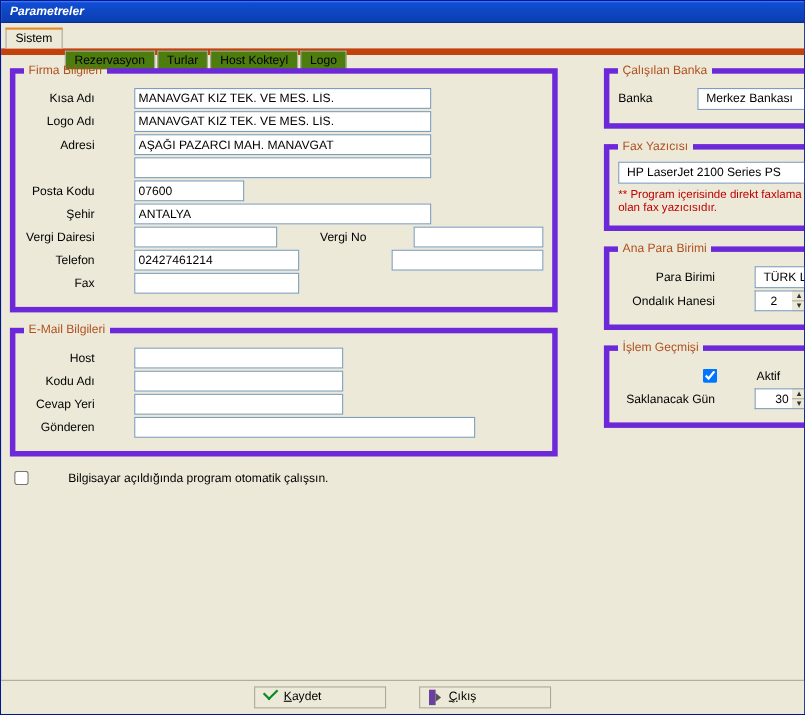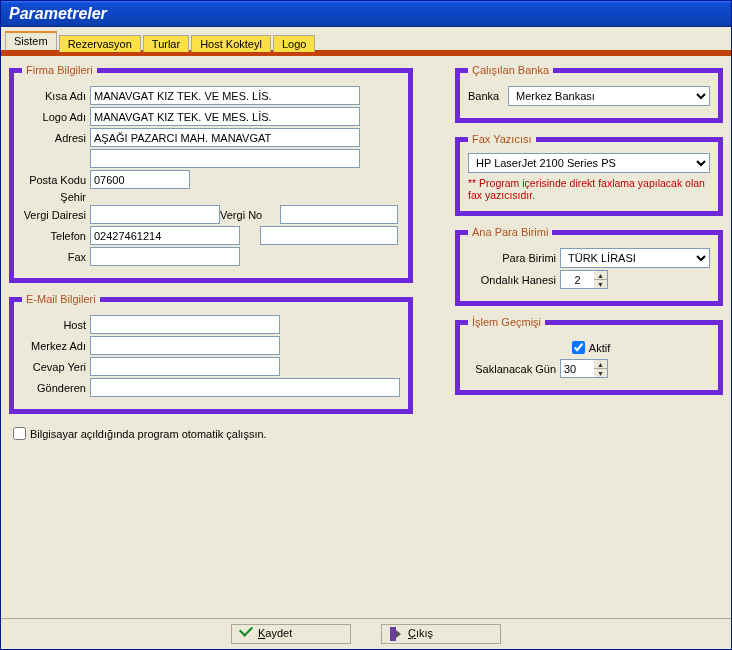--- a/index.html
+++ b/index.html
@@ -16,39 +16,39 @@
     height: 650px;
     background: #ece9d8;
     border: 1px solid #00188f;
     display: flex;
     flex-direction: column;
   }
   .titlebar {
     background: linear-gradient(to bottom, #2b6efd 0%, #114dd2 10%, #0b3fb2 90%, #062d82 100%);
     color: #fff;
     font-weight: bold;
-    font-size: 16px;
+    font-size: 11px;
     padding: 4px 8px;
     font-style: italic;
   }
   .tabstrip {
     display: flex;
     align-items: flex-end;
     padding: 4px 4px 0 4px;
     border-bottom: 6px solid #c2410c;
     background: #ece9d8;
   }
   .tab {
     border: 1px solid #aca899;
     border-bottom: none;
     padding: 2px 8px;
     margin-right: 2px;
-    background: #fde047;
+    background: #4d7c0f;
     position: relative;
-    top: 2px;
+    top: 19px;
     cursor: default;
   }
   .tab.active {
     background: #ece9d8;
     border-top: 2px solid #e68b2c;
     top: 0px;
     padding-bottom:3px;
     z-index: 2;
   }
   .content {
@@ -68,20 +68,21 @@
   }
   legend {
     color: #b05020;
     padding: 0 4px;
     font-size: 11px;
   }
   .row {
     display: flex;
     align-items: center;
     margin: 2px 0;
+    gap: 32px;
   }
   .lbl {
     width: 68px;
     text-align: right;
     padding-right: 4px;
   }
   .lbl-wide { width: 92px; text-align:right; padding-right:4px;}
   input.txt, select.sel {
     font: inherit;
     border: 1px solid #7f9db9;
@@ -192,25 +193,26 @@
         <div class="row">
           <span class="lbl"></span>
           <input class="txt w-long" value="" style="">
         </div>
         <div class="row">
           <span class="lbl">Posta Kodu</span>
           <input class="txt w-sm" value="07600" style="">
         </div>
         <div class="row">
           <span class="lbl">Şehir</span>
+          <input class="txt w-long" value="ANTALYA" style="">
         </div>
         <div class="row">
           <span class="lbl">Vergi Dairesi</span>
           <input class="txt" style="width: 130px;" value="">
-          <span style="width:60px;text-align:left;padding-right:4px">Vergi No</span>
+          <span style="width:60px;text-align:center;padding-right:4px">Vergi No</span>
           <input class="txt" style="width: 118px;" value="">
         </div>
         <div class="row">
           <span class="lbl">Telefon</span>
           <input class="txt" style="width: 150px;" value="02427461214">
           <span style="width:20px"></span>
           <input class="txt" style="width: 138px;" value="">
         </div>
         <div class="row">
           <span class="lbl">Fax</span>
@@ -218,21 +220,21 @@
         </div>
       </fieldset>
 
       <fieldset>
         <legend>E-Mail Bilgileri</legend>
         <div class="row">
           <span class="lbl">Host</span>
           <input class="txt w-med" style="width: 190px;" value="">
         </div>
         <div class="row">
-          <span class="lbl">Merkez Adı</span>
+          <span class="lbl">Kodu Adı</span>
           <input class="txt w-med" style="width: 190px;" value="">
         </div>
         <div class="row">
           <span class="lbl">Cevap Yeri</span>
           <input class="txt w-med" style="width: 190px;" value="">
         </div>
         <div class="row">
           <span class="lbl">Gönderen</span>
           <input class="txt" style="width: 310px;" value="">
         </div>
@@ -287,21 +289,21 @@
 
       <fieldset>
         <legend>İşlem  Geçmişi</legend>
         <div class="row" style="justify-content:center">
           <input type="checkbox" class="chk" checked="" style="">
           <span>Aktif</span>
         </div>
         <div class="row">
           <span class="lbl-wide">Saklanacak Gün</span>
           <span class="spin-wrap">
-            <input class="txt" style="width: 34px; text-align: left;" value="30">
+            <input class="txt" style="width: 34px; text-align: right;" value="30">
             <span class="spin-btns">
                 <span>▲</span>
                 <span>▼</span>
               </span>
           </span>
         </div>
       </fieldset>
 
     </div>
   </div>

